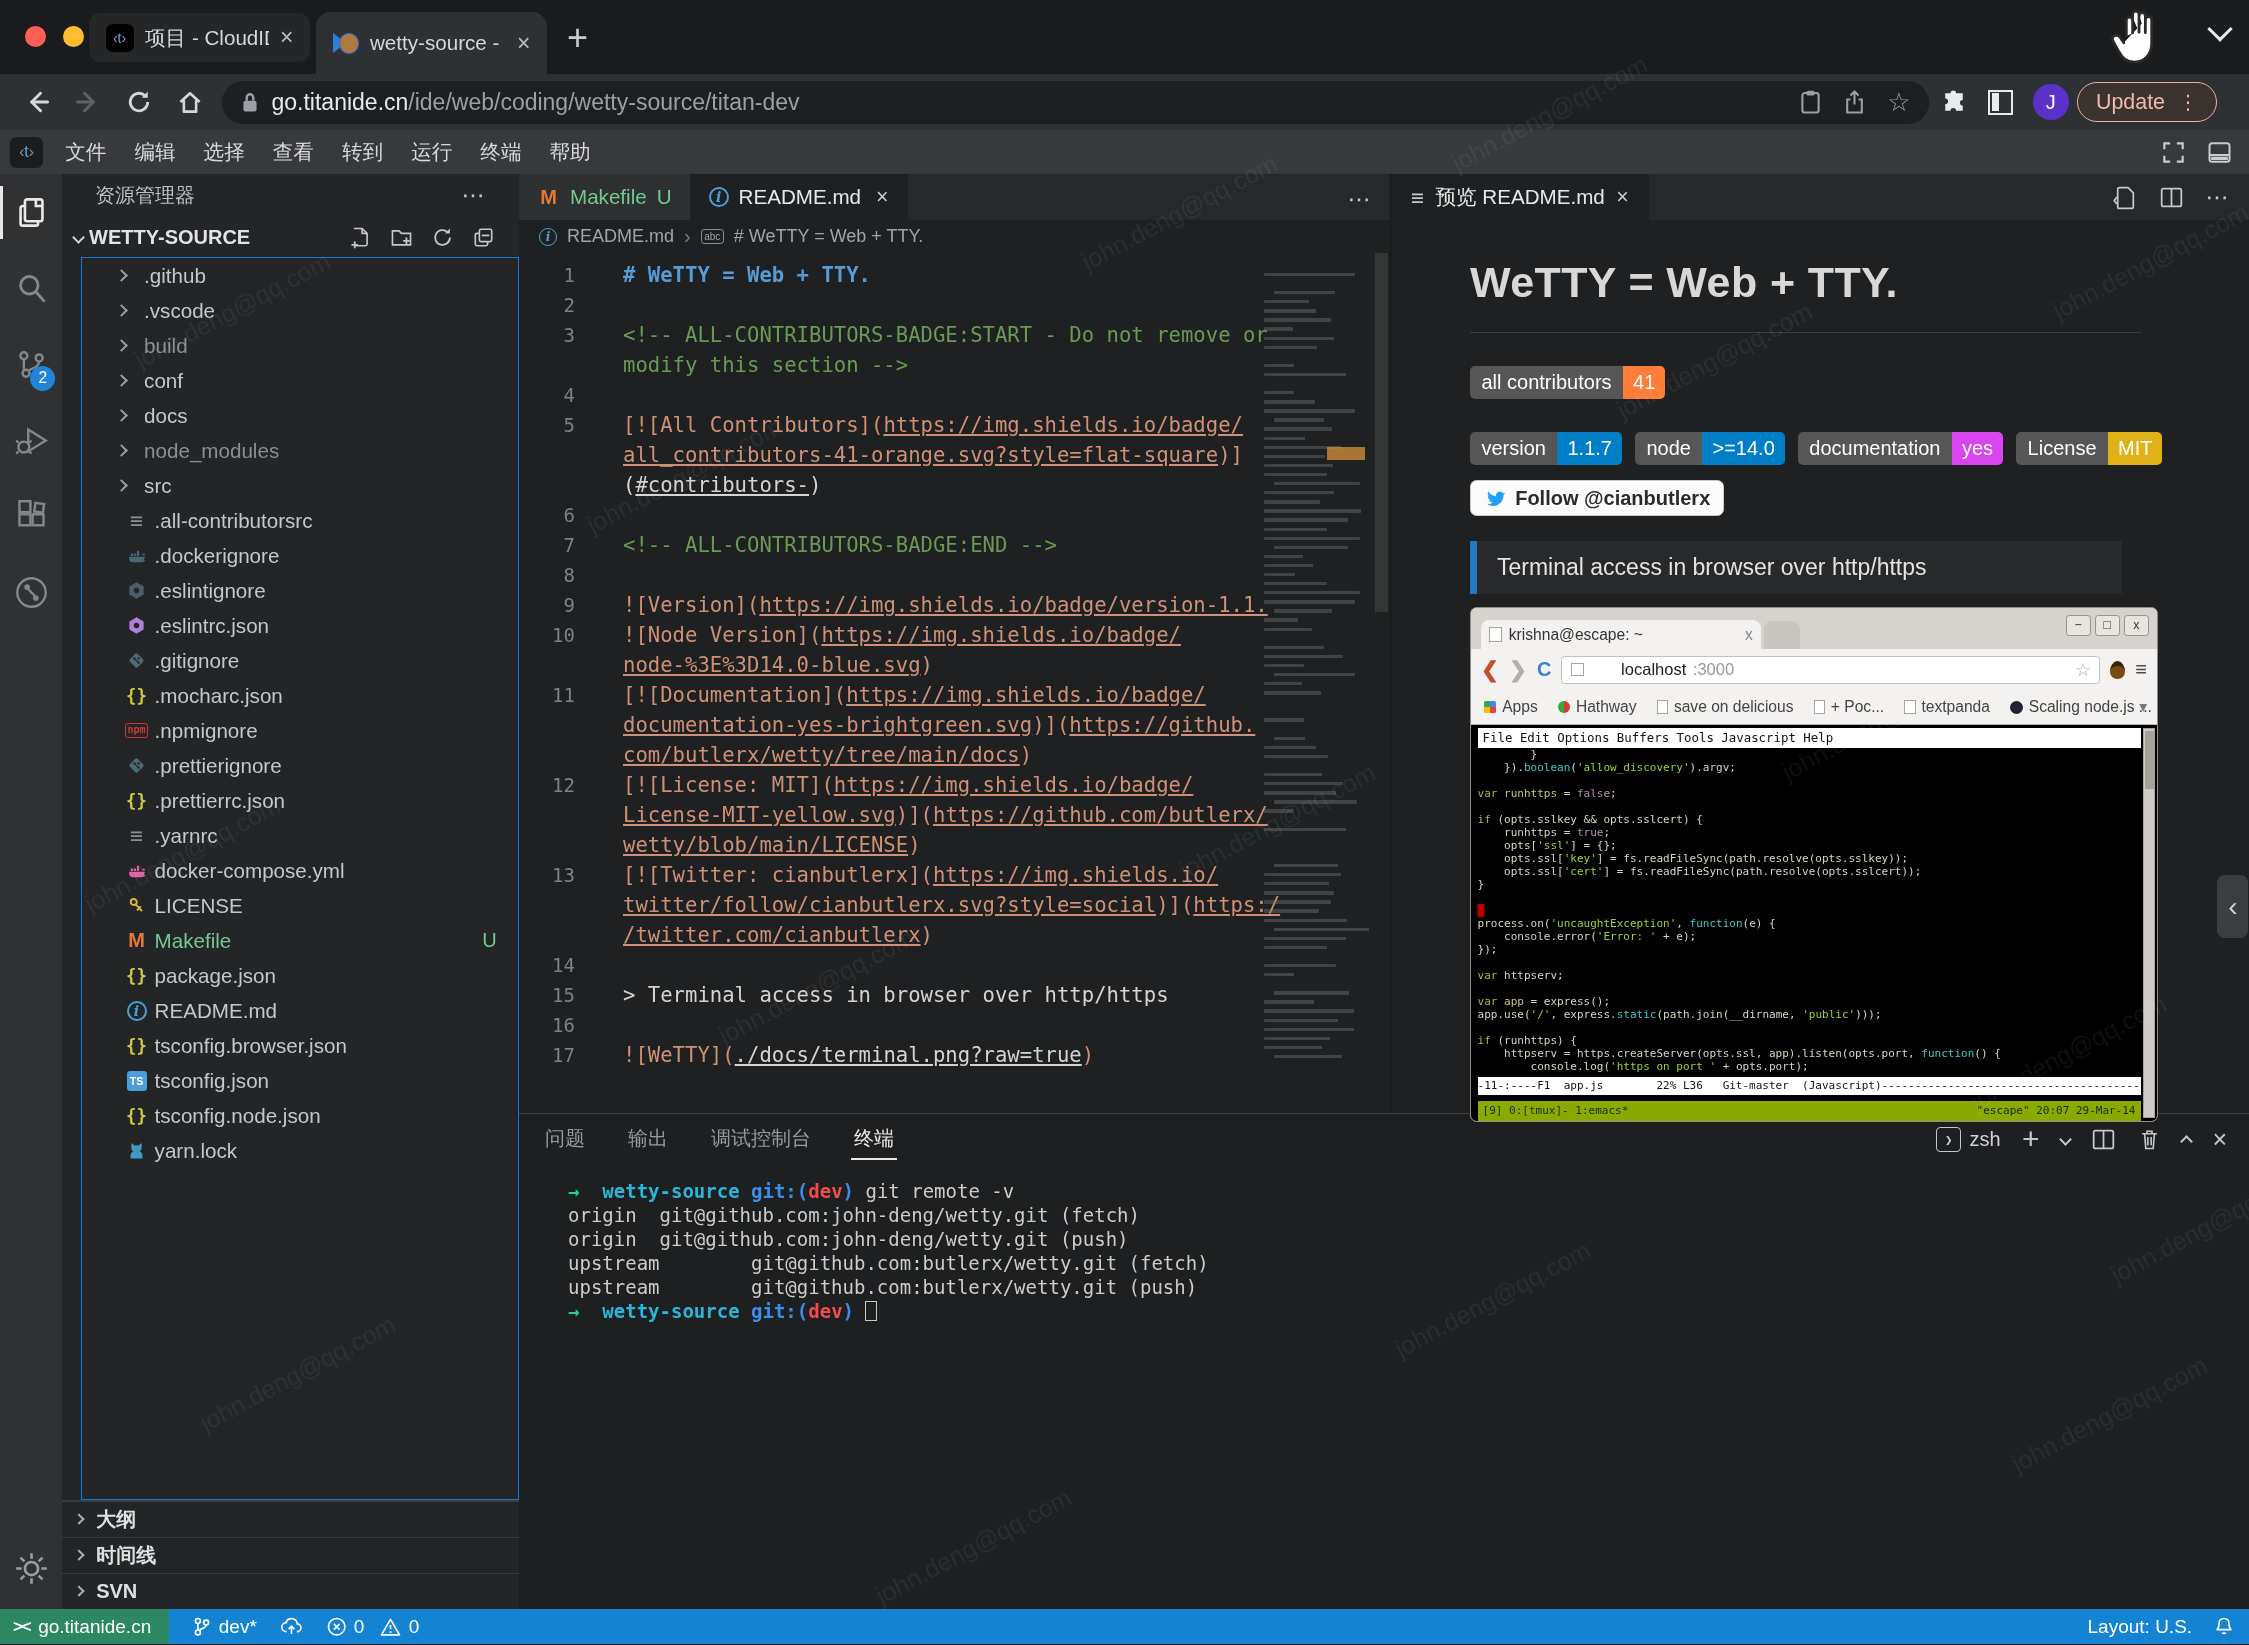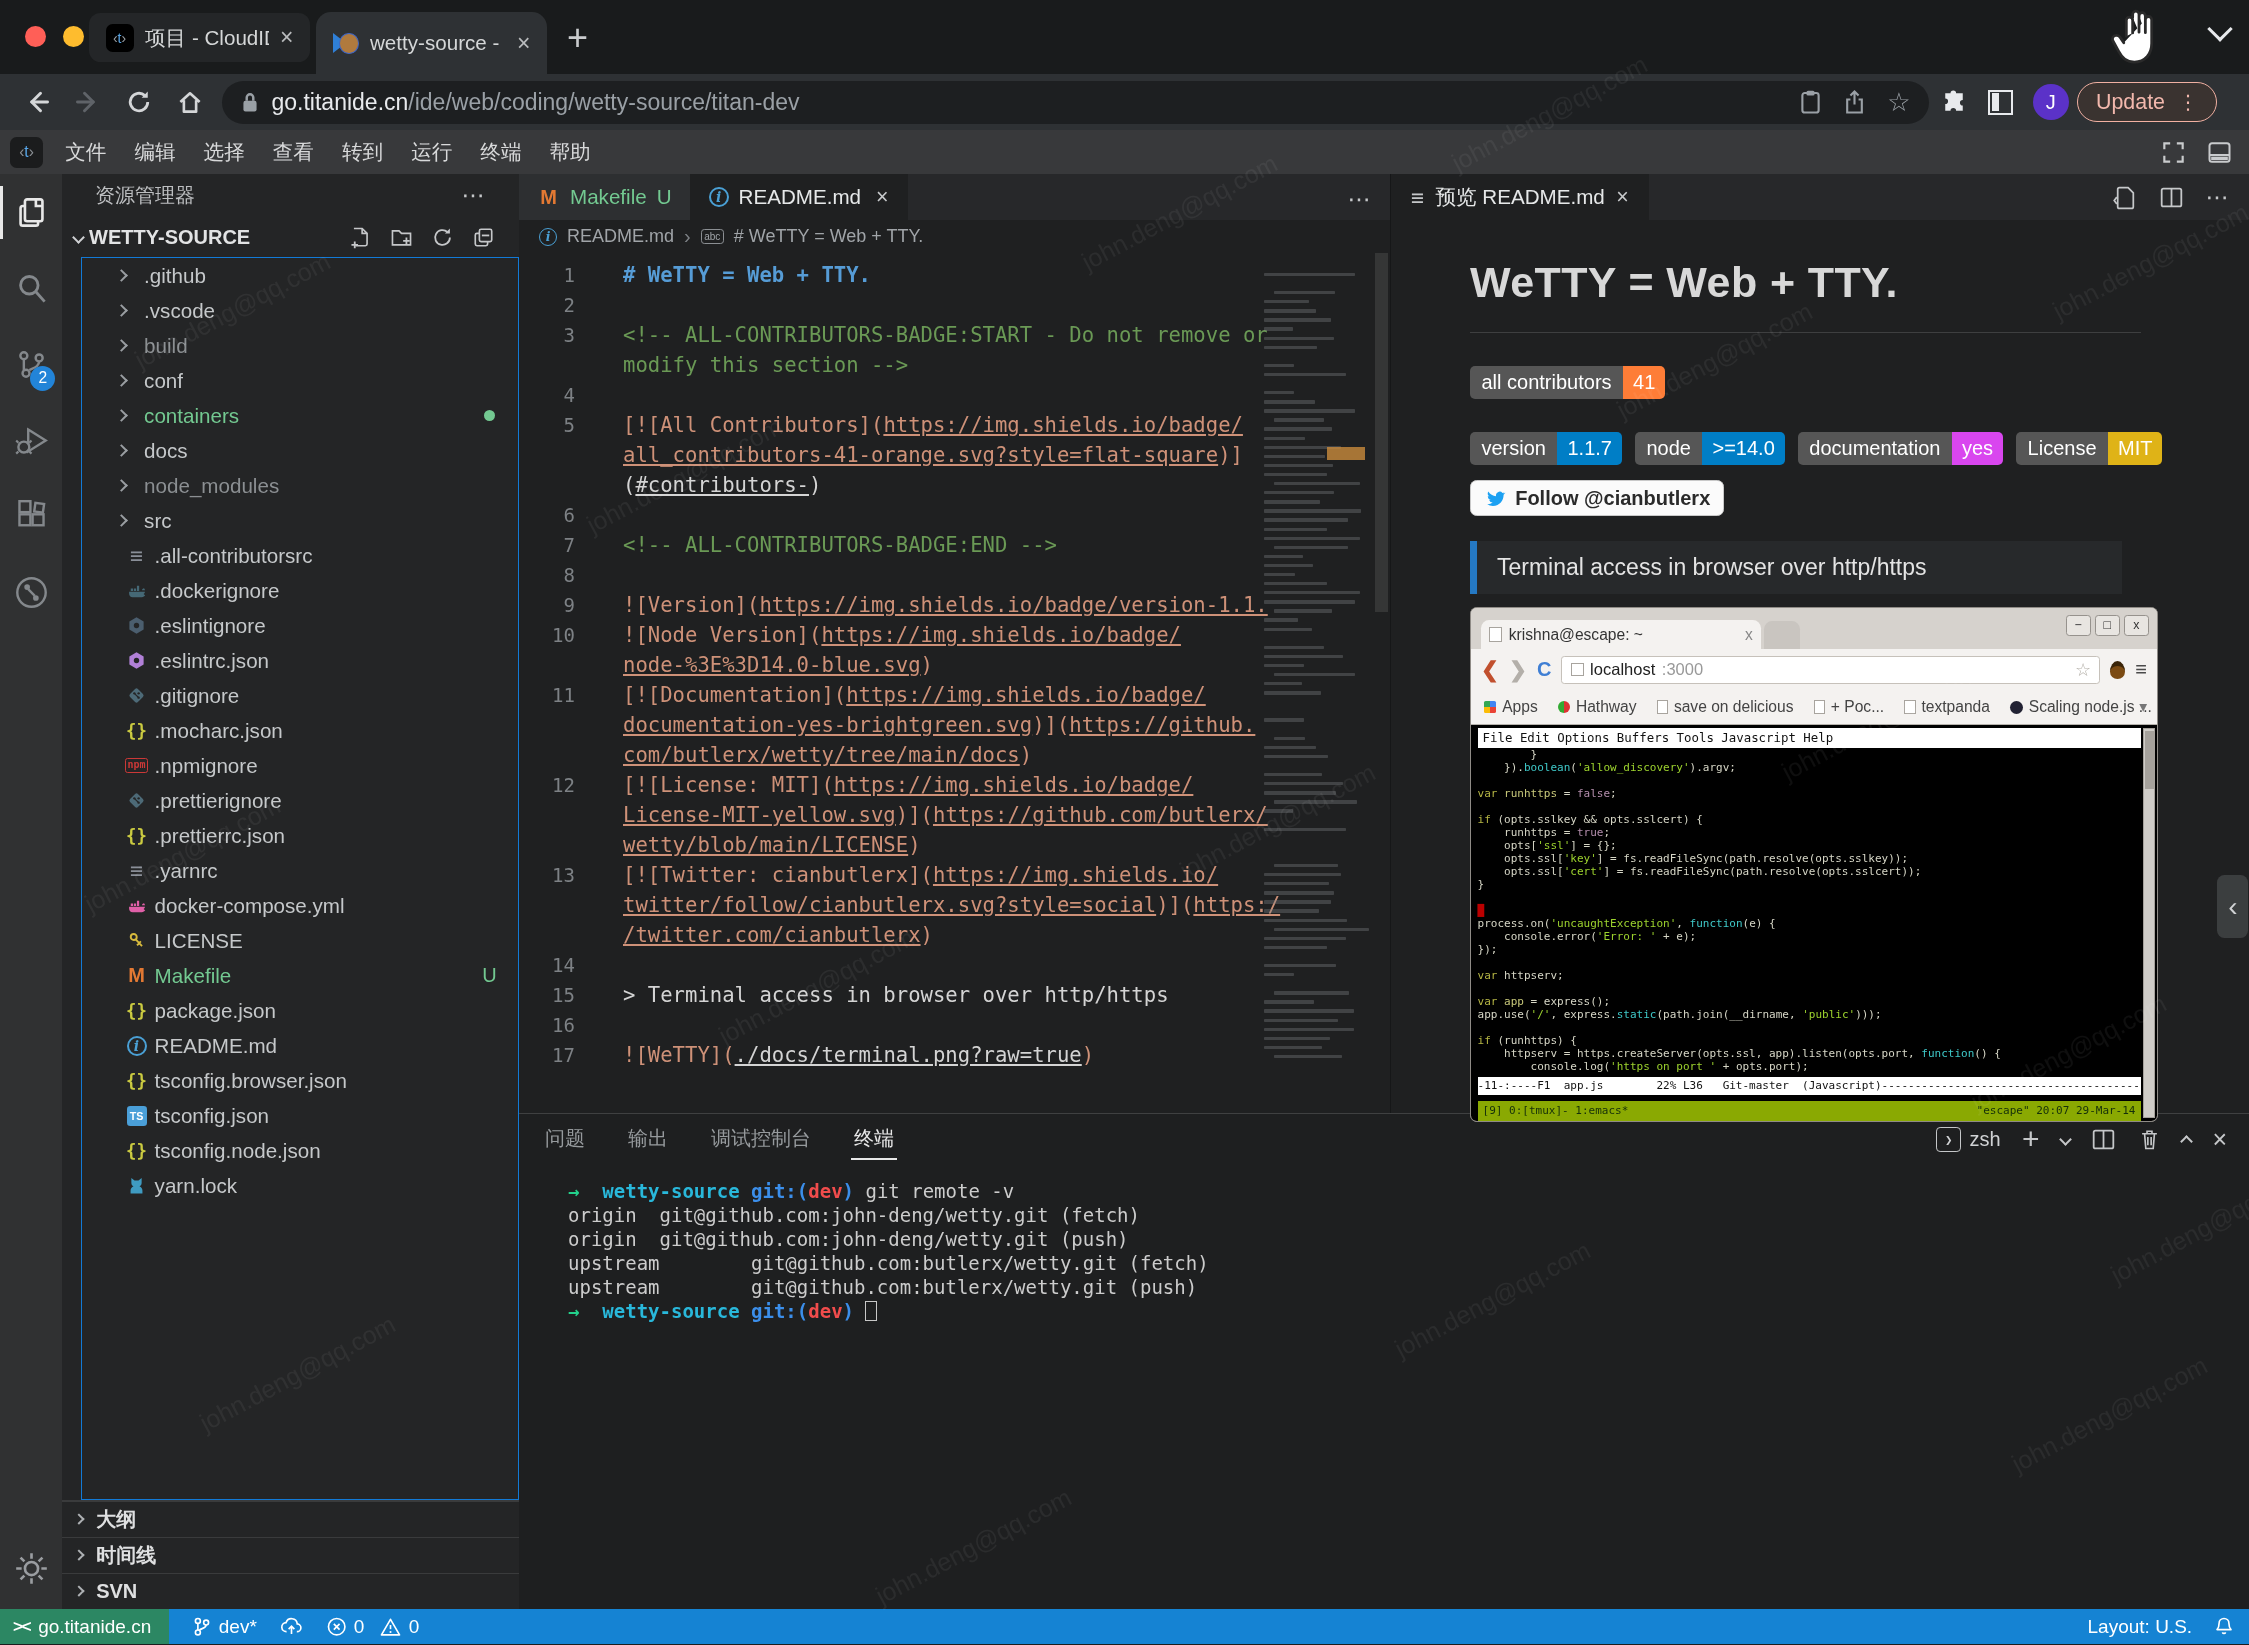--- a/index.html
+++ b/index.html
@@ -136,21 +136,21 @@
   .wctrl span { width:25px; height:21.4px; background:#e8e5e1; border:0.8px solid #96928d; border-radius:3.3px; font-size:12.4px; color:#333; display:flex; align-items:center; justify-content:center; }
   .shot-tab { position:absolute; left:10px; top:11.5px; height:30px; width:280px; background:#f4f2f0; border-radius:8.2px 8.2px 0 0; display:flex; align-items:center; gap:6.6px; padding:0 8.2px; font-size:15.6px; color:#333; }
   .shot-tab .x { margin-left:auto; color:#888; }
   .shot-tab2 { position:absolute; left:293px; top:13px; height:28px; width:36px; background:#c9c5c0; border-radius:8.2px 8.2px 0 0; }
   .pgico { width:13px; height:15.6px; background:#fff; border:0.8px solid #a8a49e; flex:none; }
   .shot-nav { height:41px; background:#f4f2f0; display:flex; align-items:center; gap:10px; padding:0 10px; }
   .snback { color:#c1502e; font-size:21.4px; font-weight:700; }
   .snfwd { color:#b3afa9; font-size:21.4px; font-weight:700; }
   .snreload { color:#3f7fd4; font-size:20px; font-weight:700; }
   .urlfield { flex:1; height:28px; background:#fff; border:0.8px solid #c6c1ba; border-radius:3.3px; display:flex; align-items:center; gap:6.6px; padding:0 8.2px; font-size:16.5px; }
-  .uhost { color:#222; }
+  .uhost { color:#222;margin-left:31px; }
   .uport { color:#999; }
   .ustar { margin-left:auto; color:#b5b1aa; font-size:18px; }
   .acorn { width:15px; height:18px; background:#7b4a12; border-radius:50% 50% 50% 50%/60% 60% 40% 40%; border-top:5px solid #3a2408; }
   .sbars { color:#4a4a4a; font-size:20px; }
   .shot-bm { height:35px; background:#f4f2f0; border-bottom:0.8px solid #b5b1ab; display:flex; align-items:center; gap:20px; padding:0 13px; font-size:15.6px; color:#444; position:relative; }
   .bmitem { display:flex; align-items:center; gap:5.8px; white-space:nowrap; }
   .bm-grid { width:12.4px; height:12.4px; border-radius:1.6px; background:conic-gradient(#4285f4 0 25%, #ea4335 0 50%, #fbbc05 0 75%, #34a853 0); }
   .bm-circle { width:12.4px; height:12.4px; border-radius:50%; background:conic-gradient(#d33 0 50%, #3a3 0); }
   .bm-page { width:11.5px; height:14px; background:#fff; border:0.8px solid #a8a49e; }
   .bm-dark { width:13px; height:13px; border-radius:50%; background:#223; }
@@ -419,25 +419,20 @@
             <span class="nm">.vscode</span>
           </div>
           <div class="trow folder dim ">
             <span class="chev"></span>
             <span class="nm">build</span>
           </div>
           <div class="trow folder  ">
             <span class="chev"></span>
             <span class="nm">conf</span>
           </div>
-          <div class="trow folder  green">
-            <span class="chev"></span>
-            <span class="nm">containers</span>
-            <span class="gdot"></span>
-          </div>
           <div class="trow folder  ">
             <span class="chev"></span>
             <span class="nm">docs</span>
           </div>
           <div class="trow folder dim ">
             <span class="chev"></span>
             <span class="nm">node_modules</span>
           </div>
           <div class="trow folder  ">
             <span class="chev"></span>

